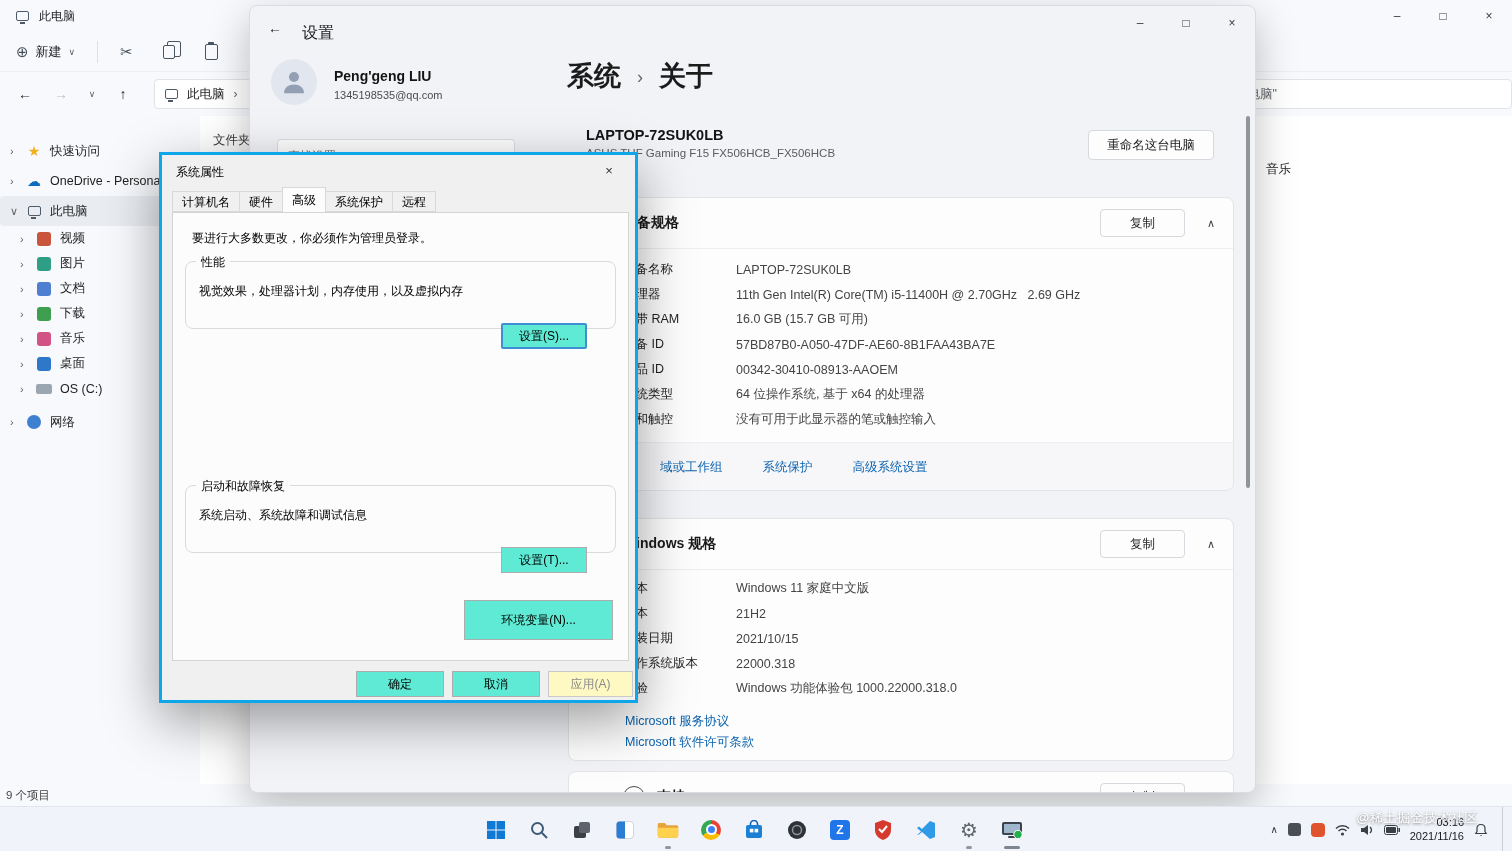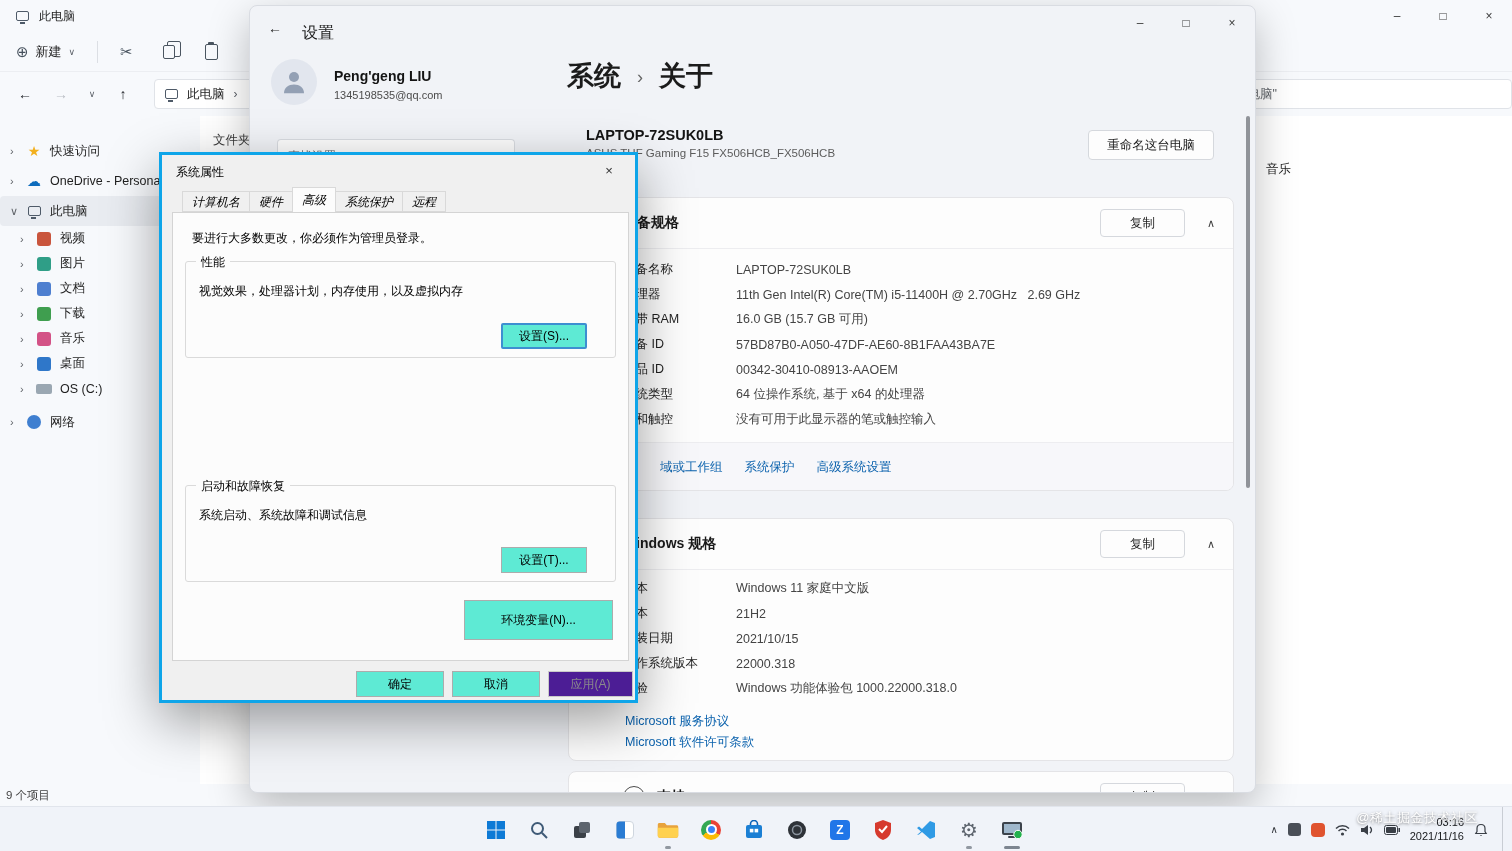--- a/index.html
+++ b/index.html
@@ -79,43 +79,43 @@
   .c1 { top:191px; height:294px; } .c2 { top:512px; height:243px; } .c3 { top:765px; height:60px; }
   .card-head { height:50px; display:flex; align-items:center; padding:0 18px 0 54px; }
   .card-title { font-size:14px; font-weight:600; color:#1a1a1a; }
   .copy-btn { margin-left:auto; width:85px; height:28px; }
   .card-chev { margin-left:22px; font-size:11px; color:#3c3c3c; }
   .card-rows { border-top:1px solid #ededf0; padding:8px 0 10px; }
   .c2 .card-rows { padding:6px 0 6px; }
   .spec-row { height:25px; display:flex; align-items:center; padding-left:54px; font-size:12.5px; }
   .spec-label { width:113px; flex:none; color:#1f1f1f; white-space:nowrap; }
   .spec-value { color:#444; white-space:pre; }
-  .card-links { height:49px; border-top:1px solid #ededf0; background:#f7f7fa; display:flex; align-items:center; padding-left:91px; gap:22px; }
+  .card-links { height:49px; border-top:1px solid #ededf0; background:#f7f7fa; display:flex; align-items:center; padding-left:91px; gap:40px; }
   .links-col { padding:4px 0 12px 56px; }
   .links-col .lnk { display:block; line-height:21px; }
   .sup-icon { width:22px; height:22px; border:1.6px solid #4c4c4c; border-radius:50%; margin-right:12px; flex:none; display:flex; align-items:center; justify-content:center; font-size:11px; color:#4c4c4c; }
   .st-scroll { position:absolute; left:996px; top:110px; width:4px; height:372px; background:#909399; border-radius:2px; }
 
   
   .sysprops { position:absolute; left:159px; top:152px; width:479px; height:551px; background:#f0f0f0; border:3px solid #0ea5e9; box-shadow:0 18px 50px rgba(0,0,0,.38); z-index:20; font-size:12px; color:#000; }
   .sp-title { position:absolute; left:14px; top:9px; font-size:12px; }
   .sp-close { position:absolute; right:10px; top:5px; width:32px; height:22px; text-align:center; line-height:22px; font-size:13px; color:#333; }
-  .sp-tabs { position:absolute; left:20px; top:36px; display:flex; z-index:3;font-style:italic; }
+  .sp-tabs { position:absolute; left:10px; top:36px; display:flex; z-index:3; }
   .sp-tab { height:21px; line-height:21px; padding:0 9px; background:#f0f0f0; border:1px solid #d9d9d9; margin-right:-1px; }
   .sp-tab.active { background:#fcfcfc; height:25px; margin-top:-4px; line-height:24px; border-bottom:none; position:relative; z-index:4; }
   .sp-page { position:absolute; left:10px; top:57px; width:457px; height:449px; background:#fcfcfc; border:1px solid #d4d4d4; z-index:2; }
   .sp-note { position:absolute; left:19px; top:17px; }
-  .grp { position:absolute; left:12px; width:431px; height:97px; border:1px solid #dadada; border-radius:3px; }
+  .grp { position:absolute; left:12px; width:431px; height:68px; border:1px solid #dadada; border-radius:8px; }
   .g1{top:48px}.g2{top:160px}.g3{top:272px}
   .grp-title { position:absolute; left:10px; top:-8px; background:#fcfcfc; padding:0 5px; }
   .grp-desc { position:absolute; left:13px; top:21px; }
   .grp-btn { position:absolute; right:28px; top:61px; width:86px; height:26px; }
   .lgc-btn { background:#5eead4; border:1px solid #acacac; font-size:12px; color:#000; display:flex; align-items:center; justify-content:center; }
   .lgc-btn.focus { border:2px solid #3d8fd1; border-radius:2px; }
-  .lgc-btn.disabled { background:#4c1d95; border-color:#c9c9c9; color:#8b8b8b; }
+  .lgc-btn.disabled { background:#fef9c3; border-color:#c9c9c9; color:#8b8b8b; }
   .sp-env { position:absolute; left:291px; top:387px; width:149px; height:40px; }
   .sp-ok { position:absolute; left:194px; top:516px; width:88px; height:26px; }
   .sp-cancel { position:absolute; left:290px; top:516px; width:88px; height:26px; }
   .sp-apply { position:absolute; left:386px; top:516px; width:85px; height:26px; }
 
   
   .taskbar { position:absolute; left:0; right:0; bottom:0; height:45px; background:#f0f3f9; border-top:1px solid #e1e5ec; z-index:40; }
   .tb-center { position:absolute; left:476px; top:0; height:45px; display:flex; align-items:center; gap:3px; }
   .tb-btn { width:40px; height:40px; border-radius:5px; display:flex; align-items:center; justify-content:center; position:relative; }
   .tb-ind { position:absolute; bottom:1px; left:50%; transform:translateX(-50%); width:6px; height:3px; border-radius:2px; background:#9198a1; }

